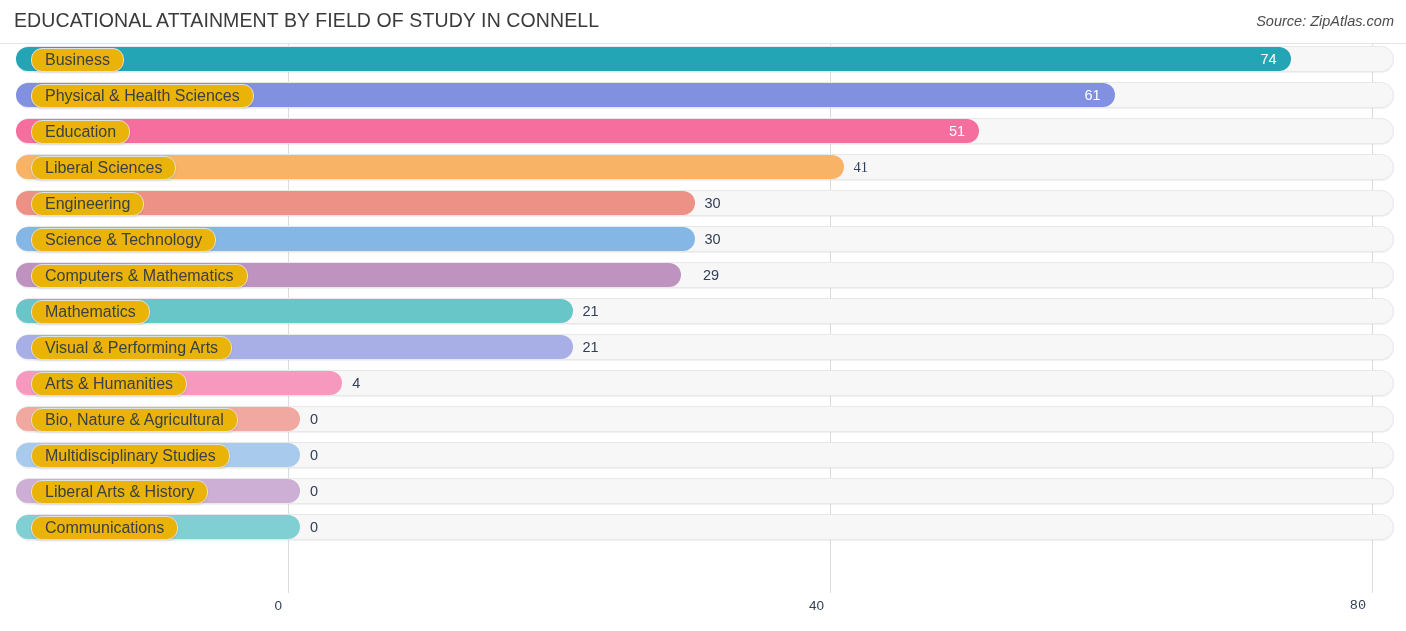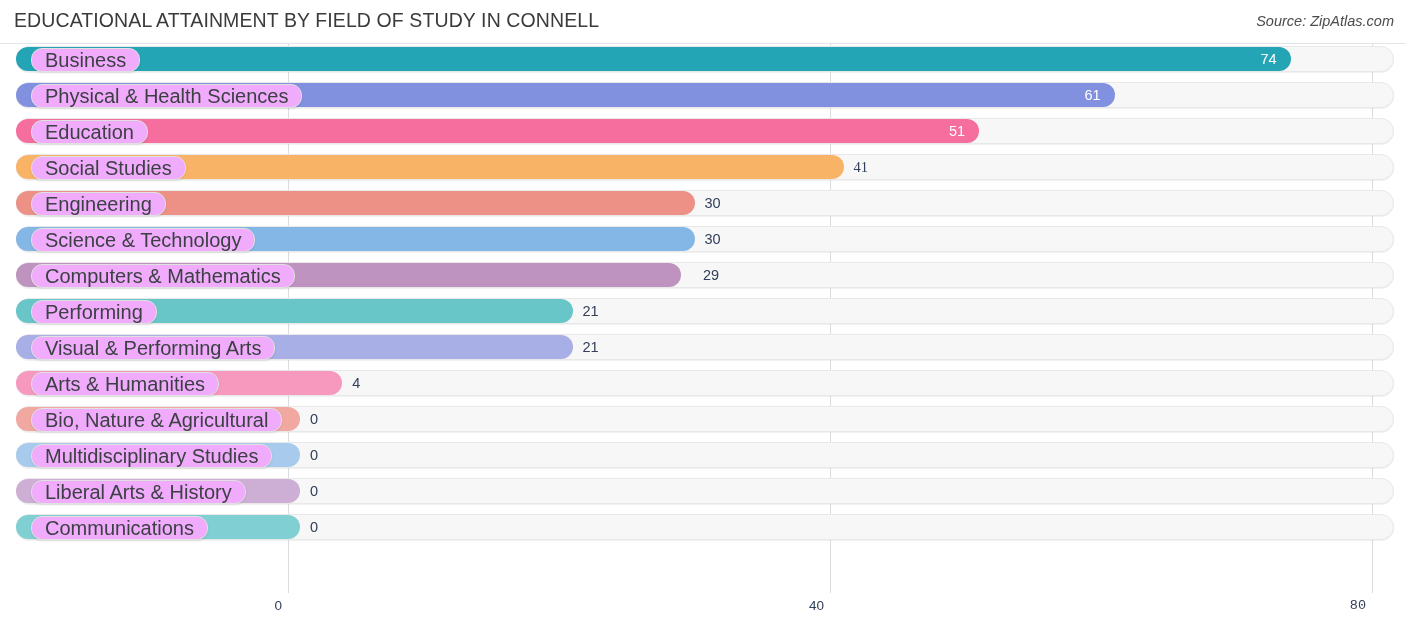--- a/index.html
+++ b/index.html
@@ -107,24 +107,24 @@
     box-sizing: border-box;
   }
   
   .label-pill {
     position: absolute;
     left: 31px;
     top: 4px;
     height: 22px;
     line-height: 22px;
     padding: 0 13px;
-    background: #f0abfc;
+    background: #eab308;
     border: 1px solid #e0e0e0;
     border-radius: 11px;
-    font-size: 20px;
+    font-size: 16px;
     color: #3c4043;
     white-space: nowrap;
     box-shadow: 0 1px 2px rgba(0,0,0,0.10);
   }
   
   .value {
     position: absolute;
     top: 4px;
     height: 22px;
     line-height: 22px;
@@ -186,21 +186,21 @@
       </div>
       <div class="row">
         <div class="track"></div>
         <div class="bar" style="width: 963.05px; background: rgb(245, 110, 157);"></div>
         <div class="label-pill">Education</div>
         <div class="value inside" style="left: 965.05px;">51</div>
       </div>
       <div class="row">
         <div class="track"></div>
         <div class="bar" style="width: 827.55px; background: rgb(249, 179, 103);"></div>
-        <div class="label-pill">Social Studies</div>
+        <div class="label-pill">Liberal Sciences</div>
         <div class="value outside" style="left: 853.55px; font-family: Liberation Serif, serif;">41</div>
       </div>
       <div class="row">
         <div class="track"></div>
         <div class="bar" style="width: 678.5px; background: rgb(237, 145, 134);"></div>
         <div class="label-pill">Engineering</div>
         <div class="value outside" style="left: 704.5px;">30</div>
       </div>
       <div class="row">
         <div class="track"></div>
@@ -210,21 +210,21 @@
       </div>
       <div class="row">
         <div class="track"></div>
         <div class="bar" style="width: 664.95px; background: rgb(191, 147, 192);"></div>
         <div class="label-pill">Computers &amp; Mathematics</div>
         <div class="value outside" style="left: 690.95px; margin-left: 12px;">29</div>
       </div>
       <div class="row">
         <div class="track"></div>
         <div class="bar" style="width: 556.55px; background: rgb(104, 198, 201);"></div>
-        <div class="label-pill">Performing</div>
+        <div class="label-pill">Mathematics</div>
         <div class="value outside" style="left: 582.55px;">21</div>
       </div>
       <div class="row">
         <div class="track"></div>
         <div class="bar" style="width: 556.55px; background: rgb(168, 174, 230);"></div>
         <div class="label-pill">Visual &amp; Performing Arts</div>
         <div class="value outside" style="left: 582.55px;">21</div>
       </div>
       <div class="row">
         <div class="track"></div>

